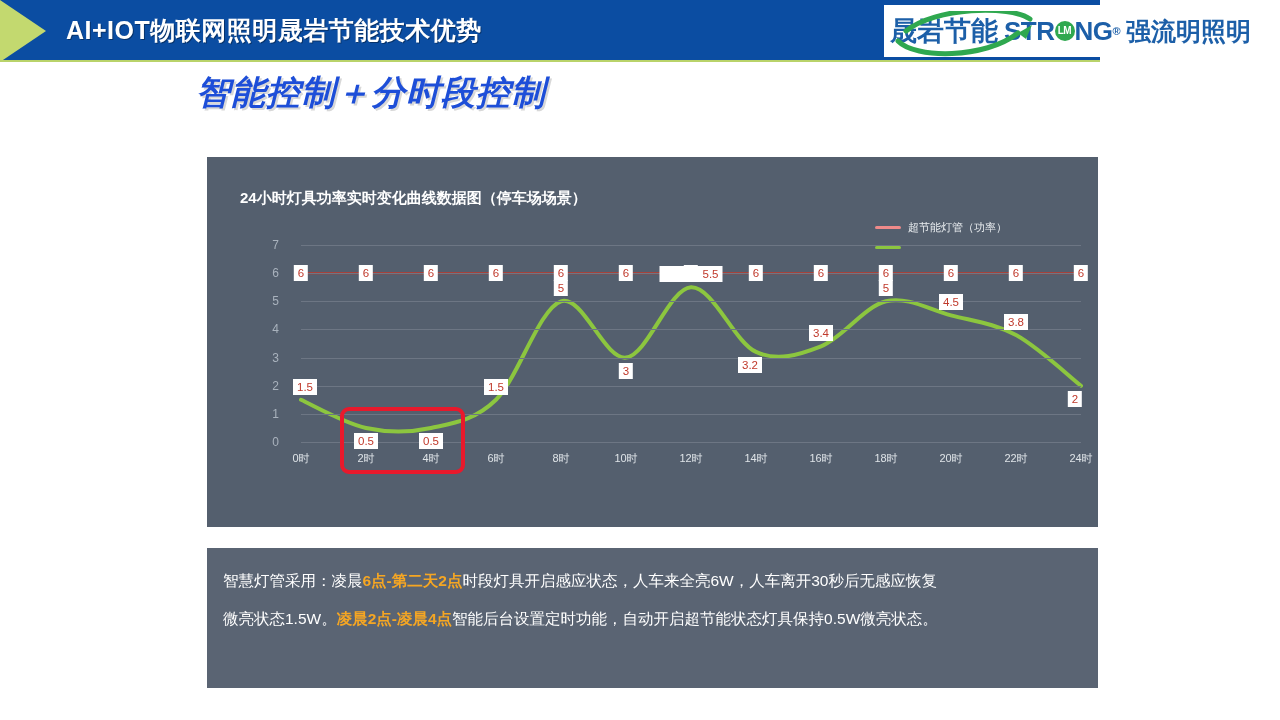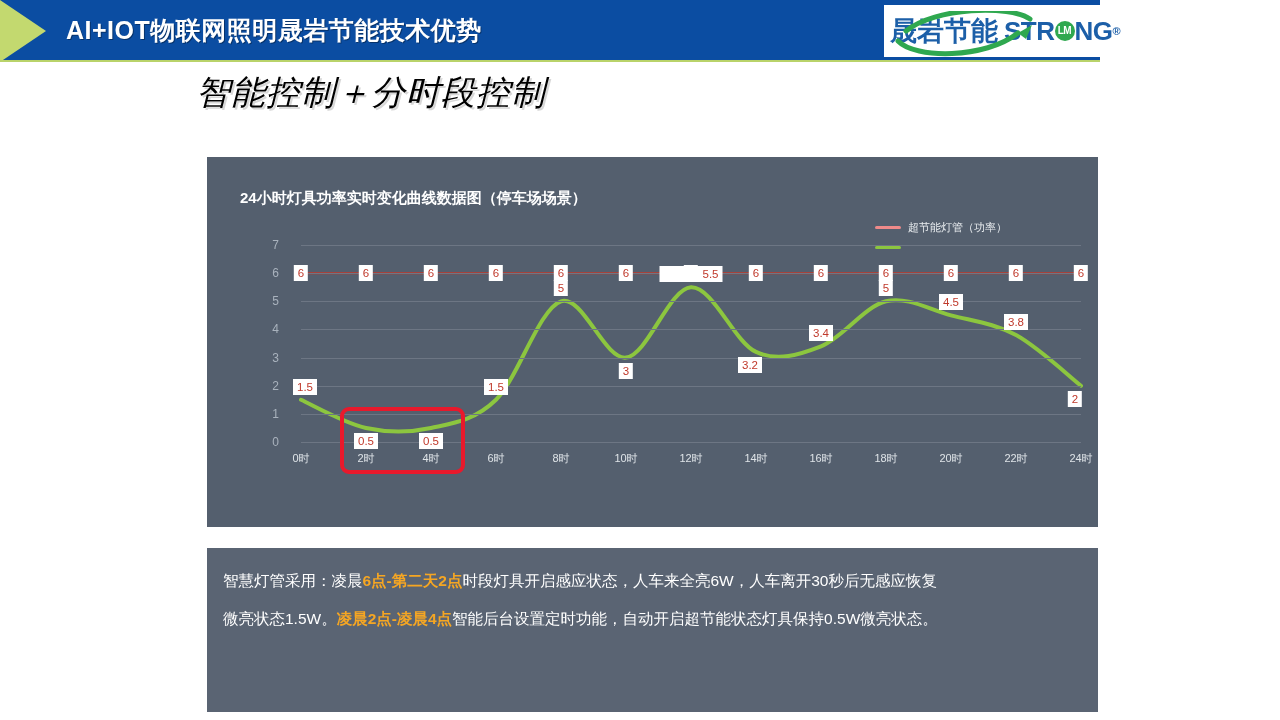--- a/index.html
+++ b/index.html
@@ -29,21 +29,21 @@
   .logo-strong{font-size:26px;font-weight:bold;color:#1c5fa8;letter-spacing:-0.5px;white-space:nowrap;
     display:flex;align-items:center;}
   .lm-badge{display:inline-block;width:20px;height:20px;border-radius:50%;background:#2fa84f;
     color:#fff;font-size:10px;line-height:20px;text-align:center;font-weight:bold;margin:0 0px;}
   .reg{font-size:11px;vertical-align:super;}
   .logo-cn2{font-size:25px;font-weight:bold;color:#1c5fa8;white-space:nowrap;}
 
   
   .subtitle{
     position:absolute;left:196px;top:70px;
-    font-size:34px;font-weight:normal;font-style:italic;color:#000000;
+    font-size:34px;font-weight:bold;font-style:italic;color:#1d4ed8;
     white-space:nowrap;letter-spacing:1px;
     text-shadow:2px 2px 0 #d8d8d8;
   }
 
   
   .chart-panel{
     position:absolute;left:207px;top:157px;width:891px;height:370px;
     background:#545f6e;
   }
   .chart-title{
@@ -63,21 +63,21 @@
     transform:translateX(-50%);white-space:nowrap;}
 
   .chart-svg{position:absolute;left:30px;top:0;width:780px;height:197px;overflow:visible;}
 
   .dl{position:absolute;background:#ffffff;color:#c0392b;font-size:11.5px;
     padding:1px 4px;transform:translate(-50%,-50%);white-space:nowrap;line-height:14px;}
   .highlight-box{position:absolute;border:4px solid #e8192c;border-radius:9px;}
 
   
   .note{
-    position:absolute;left:207px;top:548px;width:891px;height:164px;
+    position:absolute;left:207px;top:548px;width:891px;height:140px;
     background:#5a6473;box-sizing:border-box;padding:14px 16px 0 16px;
   }
   .note-line{color:#ffffff;font-size:15.5px;line-height:38px;white-space:nowrap;}
   .hl{color:#f5a623;font-weight:bold;}
 </style>
 </head>
 <body>
 
 <div class="slide">
 
@@ -95,20 +95,21 @@
         <path d="M128 22 L142 14 L136 28 Z" fill="#2fa84f"></path>
       </svg>
       <span>晟岩节能</span>
     </div>
     <div class="logo-strong">
       <span>STR</span>
         <span class="lm-badge">LM</span>
         <span>NG</span>
         <span class="reg">®</span>
     </div>
+    <div class="logo-cn2">强流明照明</div>
   </div>
 
   <div class="subtitle">智能控制＋分时段控制</div>
 
   <div class="chart-panel">
     <div class="chart-title">24小时灯具功率实时变化曲线数据图（停车场场景）</div>
 
     <div class="legend">
       <div class="legend-row">
         <span class="legend-swatch" id="sw0" style="background: rgb(239, 138, 138);"></span>

